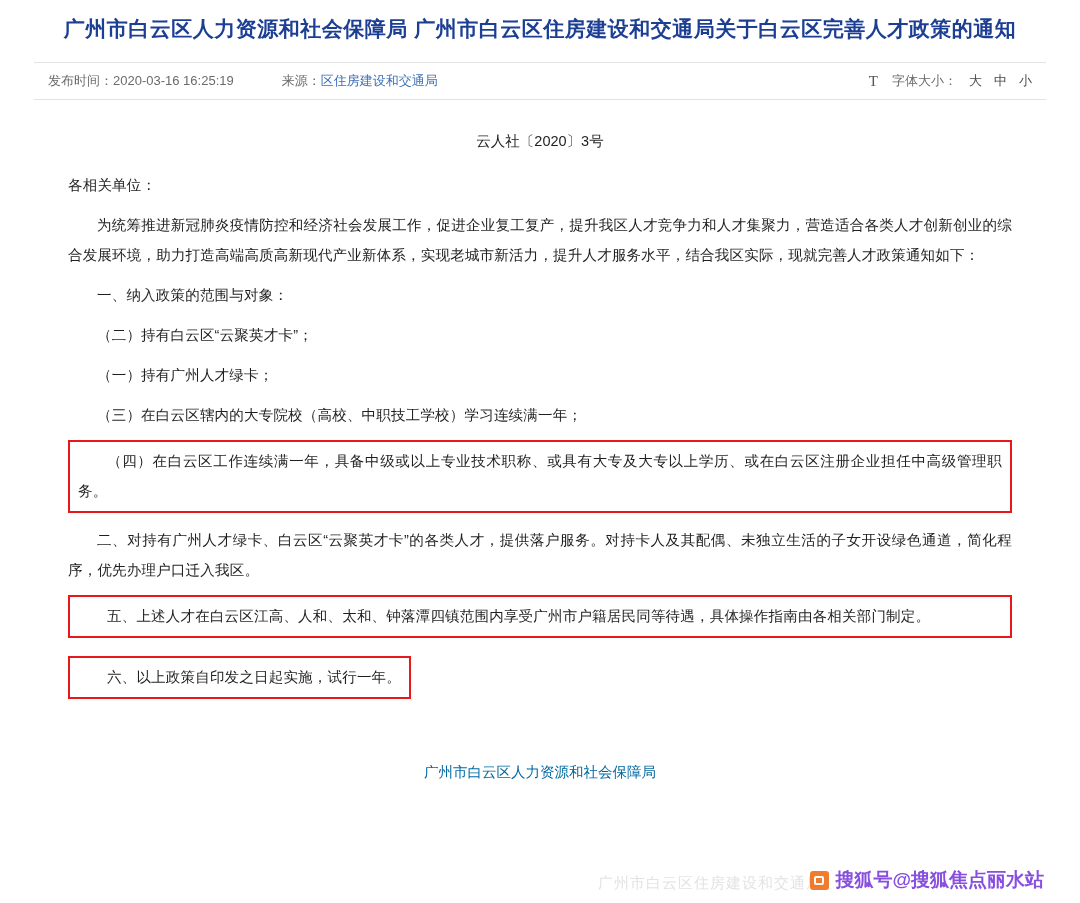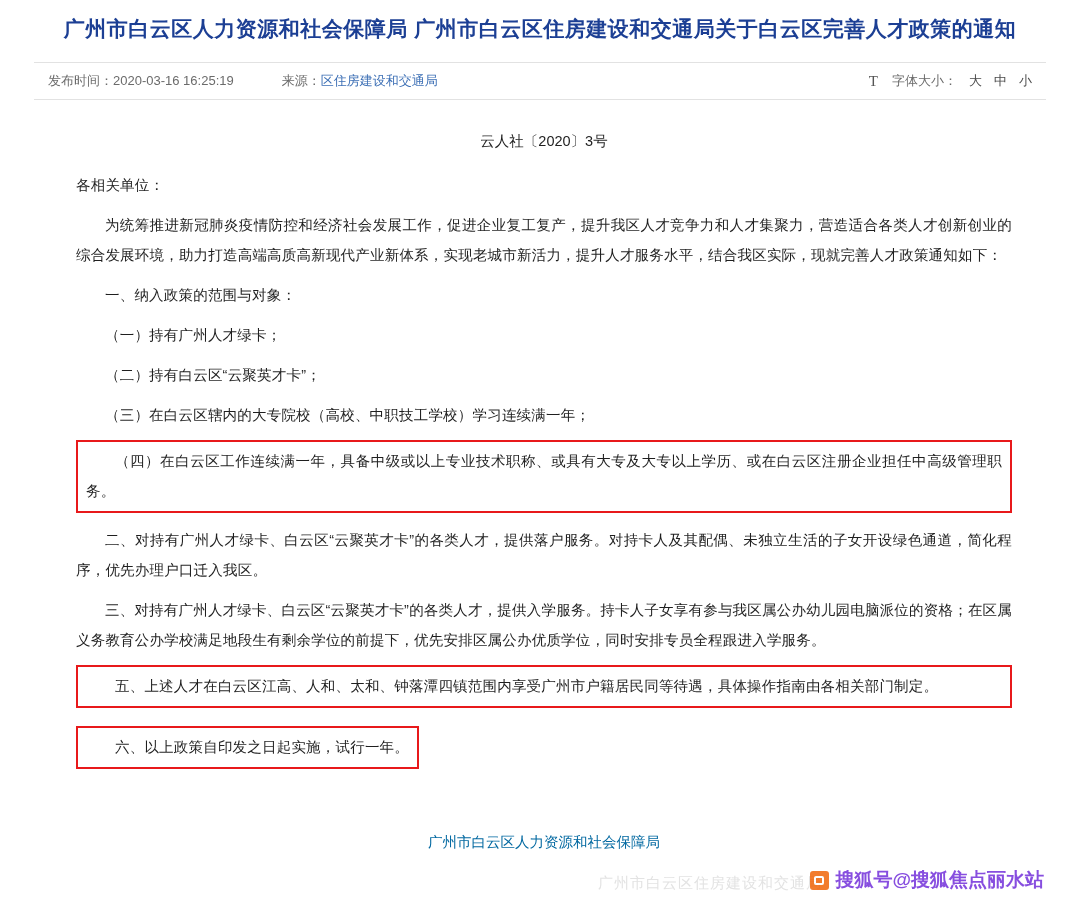--- a/index.html
+++ b/index.html
@@ -82,21 +82,20 @@
     color: #4a4a4a;
   }
 
   
   .doc-body {
     padding: 0 68px;
     margin-top: 26px;
     font-size: 14.5px;
     line-height: 30px;
     color: #1f1f1f;
-    margin-left: 8px;
   }
   .doc-number {
     text-align: center;
     margin-bottom: 14px;
     font-size: 14.5px;
   }
   p.para {
     margin: 0 0 10px 0;
     text-align: justify;
     letter-spacing: 0.2px;
@@ -207,33 +206,32 @@
   <div class="doc-body">
 
     <div class="doc-number">云人社〔2020〕3号</div>
 
     <p class="para noindent">各相关单位：</p>
 
     <p class="para indent">为统筹推进新冠肺炎疫情防控和经济社会发展工作，促进企业复工复产，提升我区人才竞争力和人才集聚力，营造适合各类人才创新创业的综合发展环境，助力打造高端高质高新现代产业新体系，实现老城市新活力，提升人才服务水平，结合我区实际，现就完善人才政策通知如下：</p>
 
     <p class="para indent">一、纳入政策的范围与对象：</p>
 
+    <p class="para indent">（二）持有白云区“云聚英才卡”；</p>
+
     <p class="para indent">（一）持有广州人才绿卡；</p>
-
-    <p class="para indent">（二）持有白云区“云聚英才卡”；</p>
 
     <p class="para indent">（三）在白云区辖内的大专院校（高校、中职技工学校）学习连续满一年；</p>
 
     <div class="boxed">
       <p class="para indent" style="margin:0;">（四）在白云区工作连续满一年，具备中级或以上专业技术职称、或具有大专及大专以上学历、或在白云区注册企业担任中高级管理职务。</p>
     </div>
 
     <p class="para indent">二、对持有广州人才绿卡、白云区“云聚英才卡”的各类人才，提供落户服务。对持卡人及其配偶、未独立生活的子女开设绿色通道，简化程序，优先办理户口迁入我区。</p>
 
-    <p class="para indent">三、对持有广州人才绿卡、白云区“云聚英才卡”的各类人才，提供入学服务。持卡人子女享有参与我区属公办幼儿园电脑派位的资格；在区属义务教育公办学校满足地段生有剩余学位的前提下，优先安排区属公办优质学位，同时安排专员全程跟进入学服务。</p>
 
 
     <div class="boxed">
       <p class="para indent" style="margin:0;">五、上述人才在白云区江高、人和、太和、钟落潭四镇范围内享受广州市户籍居民同等待遇，具体操作指南由各相关部门制定。</p>
     </div>
 
     <div class="boxed fit">
       <p class="para indent" style="margin:0;">六、以上政策自印发之日起实施，试行一年。</p>
     </div>
 

